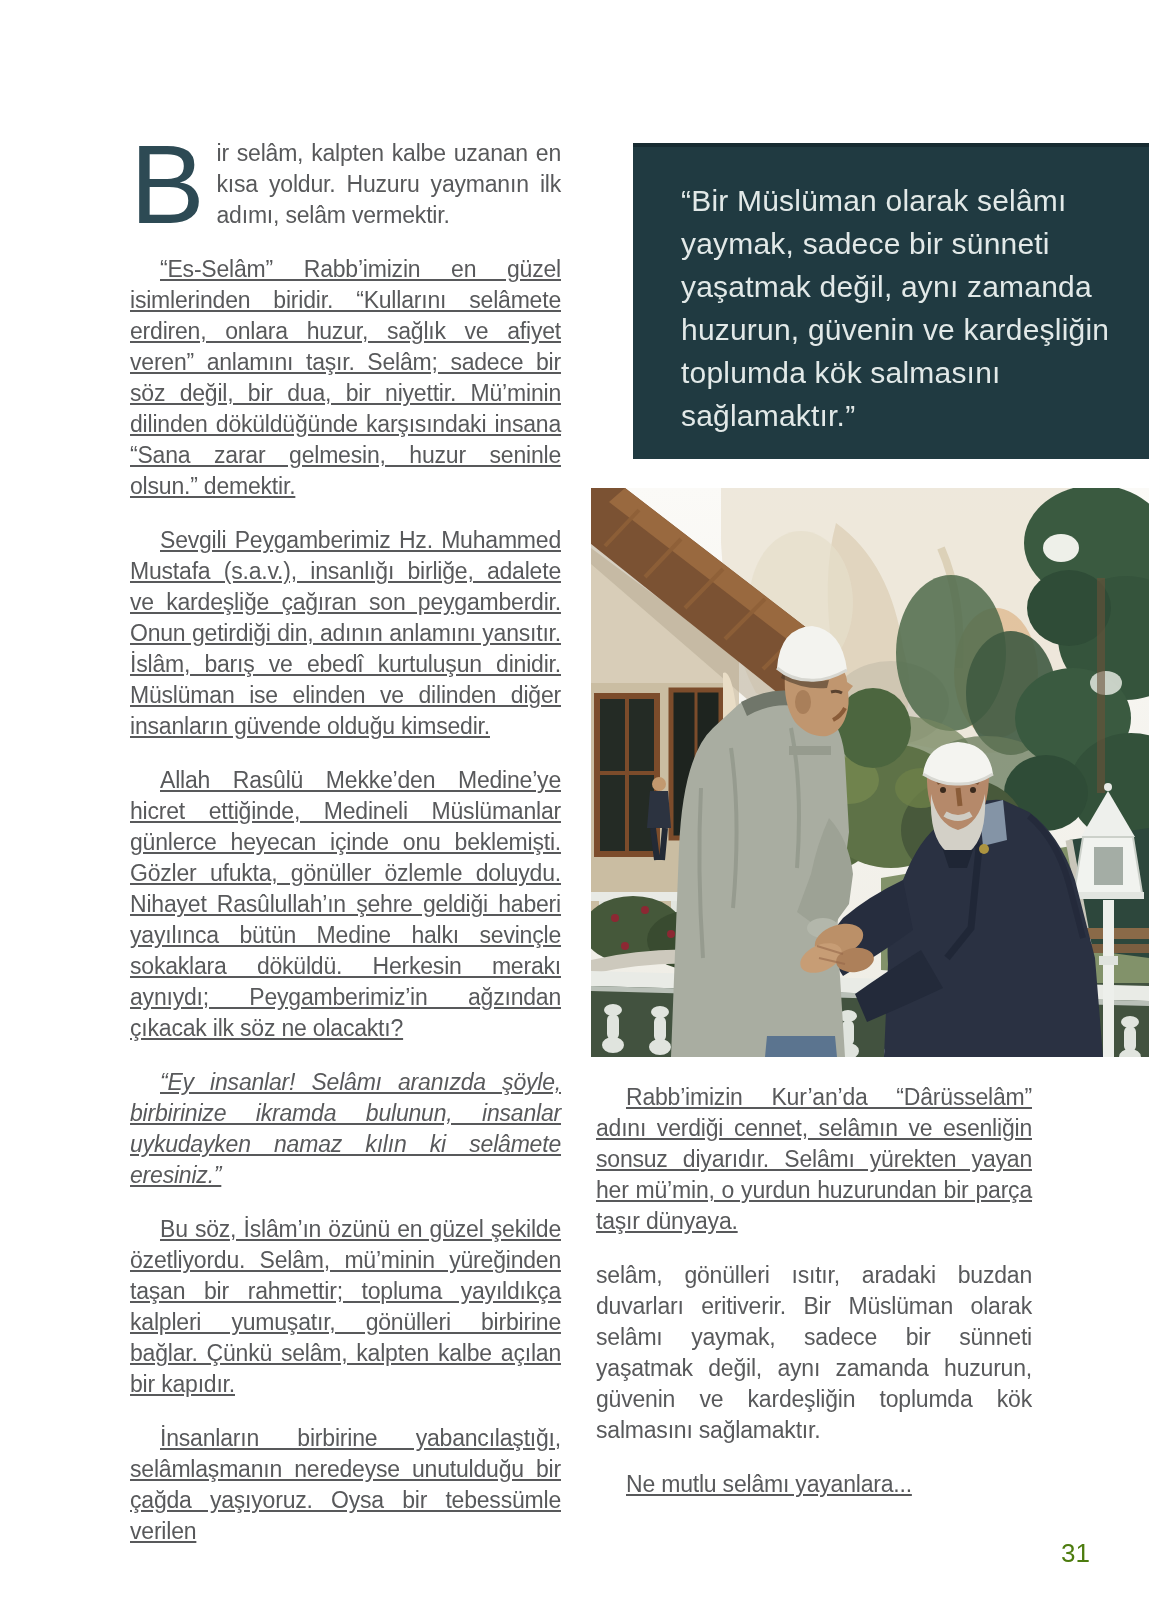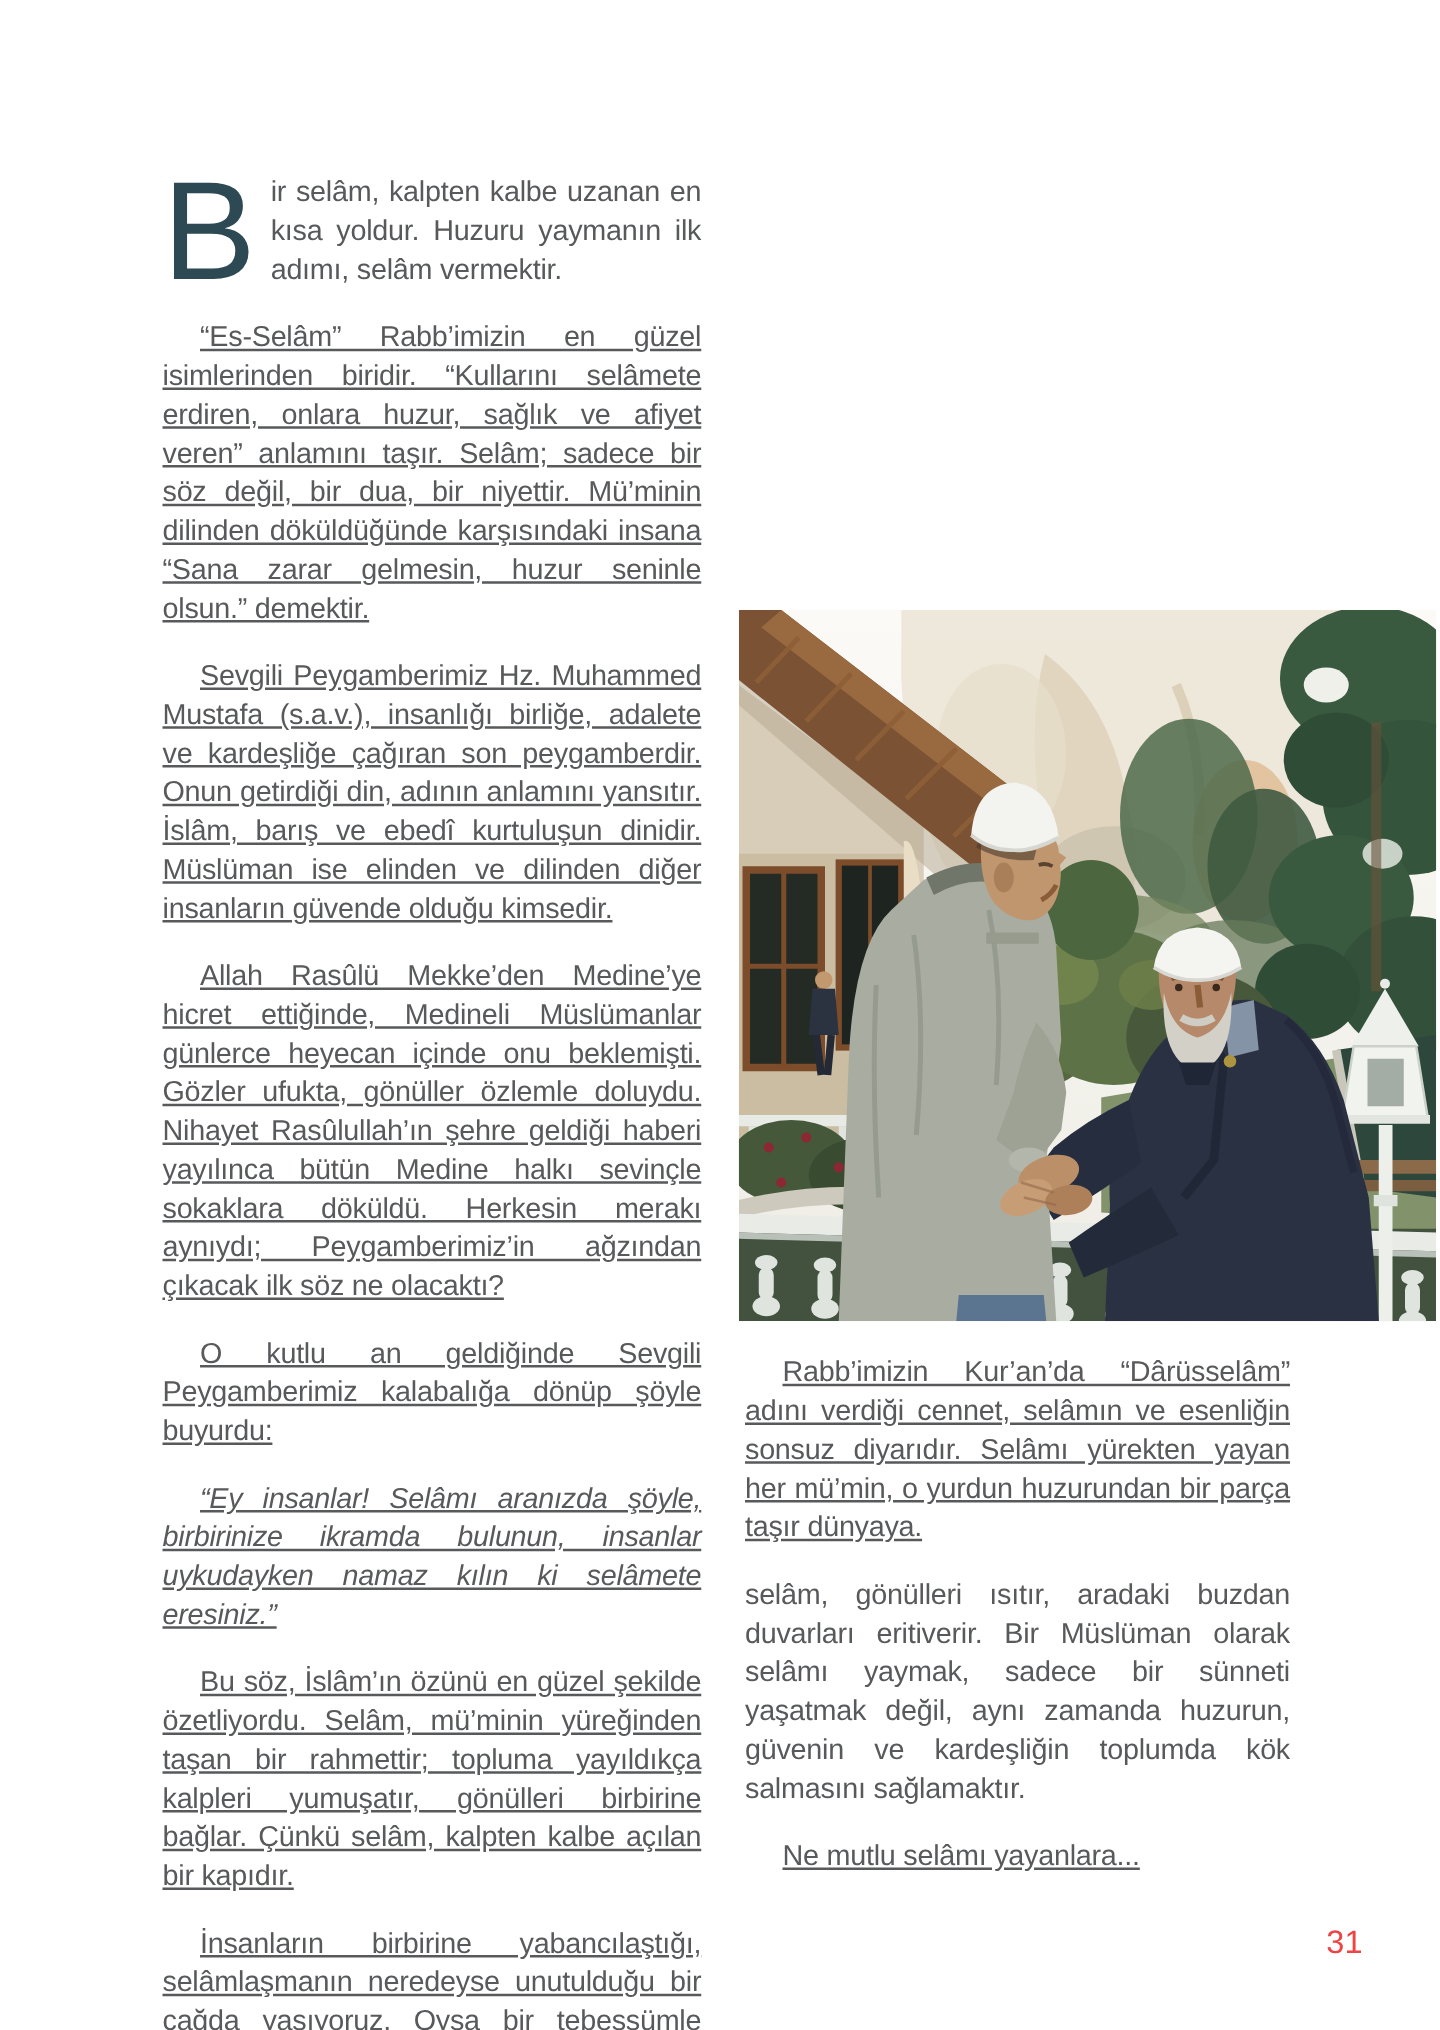--- a/index.html
+++ b/index.html
@@ -53,39 +53,48 @@
   }
   
   .photo{
     position:absolute;left:591px;top:488px;width:558px;height:569px;
     overflow:hidden;
   }
   
   .pageno{
     position:absolute;top:1538px;left:1020px;width:70px;
     text-align:right;
-    font-size:26px;color:#ef4444;font-weight:300;
+    font-size:26px;color:#4d7c0f;font-weight:300;
   }
 </style>
 </head>
 <body>
 
 <div class="page">
 
   <div class="col-left">
     <p class="body-par"><span class="dropcap">B</span><span>ir selâm, kalpten kalbe uzanan en kısa yoldur. Huzuru yaymanın ilk adımı, selâm vermektir.</span></p>
     <p class="body-par indent">“Es-Selâm” Rabb’imizin en güzel isimlerinden biridir. “Kullarını selâmete erdiren, onlara huzur, sağlık ve afiyet veren” anlamını taşır. Selâm; sadece bir söz değil, bir dua, bir niyettir. Mü’minin dilinden döküldüğünde karşısındaki insana “Sana zarar gelmesin, huzur seninle olsun.” demektir.</p>
     <p class="body-par indent">Sevgili Peygamberimiz Hz. Muhammed Mustafa (s.a.v.), insanlığı birliğe, adalete ve kardeşliğe çağıran son peygamberdir. Onun getirdiği din, adının anlamını yansıtır. İslâm, barış ve ebedî kurtuluşun dinidir. Müslüman ise elinden ve dilinden diğer insanların güvende olduğu kimsedir.</p>
     <p class="body-par indent">Allah Rasûlü Mekke’den Medine’ye hicret ettiğinde, Medineli Müslümanlar günlerce heyecan içinde onu beklemişti. Gözler ufukta, gönüller özlemle doluydu. Nihayet Rasûlullah’ın şehre geldiği haberi yayılınca bütün Medine halkı sevinçle sokaklara döküldü. Herkesin merakı aynıydı; Peygamberimiz’in ağzından çıkacak ilk söz ne olacaktı?</p>
-    <p class="body-par indent">O kutlu an geldiğinde Sevgili Peygamberimiz kalabalığa dönüp şöyle buyurdu:</p>
     <p class="body-par indent italic">“Ey insanlar! Selâmı aranızda şöyle, birbirinize ikramda bulunun, insanlar uykudayken namaz kılın ki selâmete eresiniz.”</p>
     <p class="body-par indent">Bu söz, İslâm’ın özünü en güzel şekilde özetliyordu. Selâm, mü’minin yüreğinden taşan bir rahmettir; topluma yayıldıkça kalpleri yumuşatır, gönülleri birbirine bağlar. Çünkü selâm, kalpten kalbe açılan bir kapıdır.</p>
     <p class="body-par indent">İnsanların birbirine yabancılaştığı, selâmlaşmanın neredeyse unutulduğu bir çağda yaşıyoruz. Oysa bir tebessümle verilen</p>
   </div>
 
+  <div class="quote-box">
+    <div class="quote-inner">
+      <div class="quote-line">“Bir Müslüman olarak selâmı</div>
+      <div class="quote-line">yaymak, sadece bir sünneti</div>
+      <div class="quote-line">yaşatmak değil, aynı zamanda</div>
+      <div class="quote-line">huzurun, güvenin ve kardeşliğin</div>
+      <div class="quote-line">toplumda kök salmasını</div>
+      <div class="quote-line">sağlamaktır.”</div>
+    </div>
+  </div>
 
   <div class="photo">
     <svg width="558" height="569" viewBox="0 0 558 569" xmlns="http://www.w3.org/2000/svg">
       <defs>
         <linearGradient id="sky" x1="0" y1="0" x2="0" y2="1">
           <stop offset="0" stop-color="#fbfaf7"></stop>
           <stop offset="1" stop-color="#eeece4"></stop>
         </linearGradient>
       </defs>
       <rect width="558" height="569" fill="url(#sky)"></rect>

